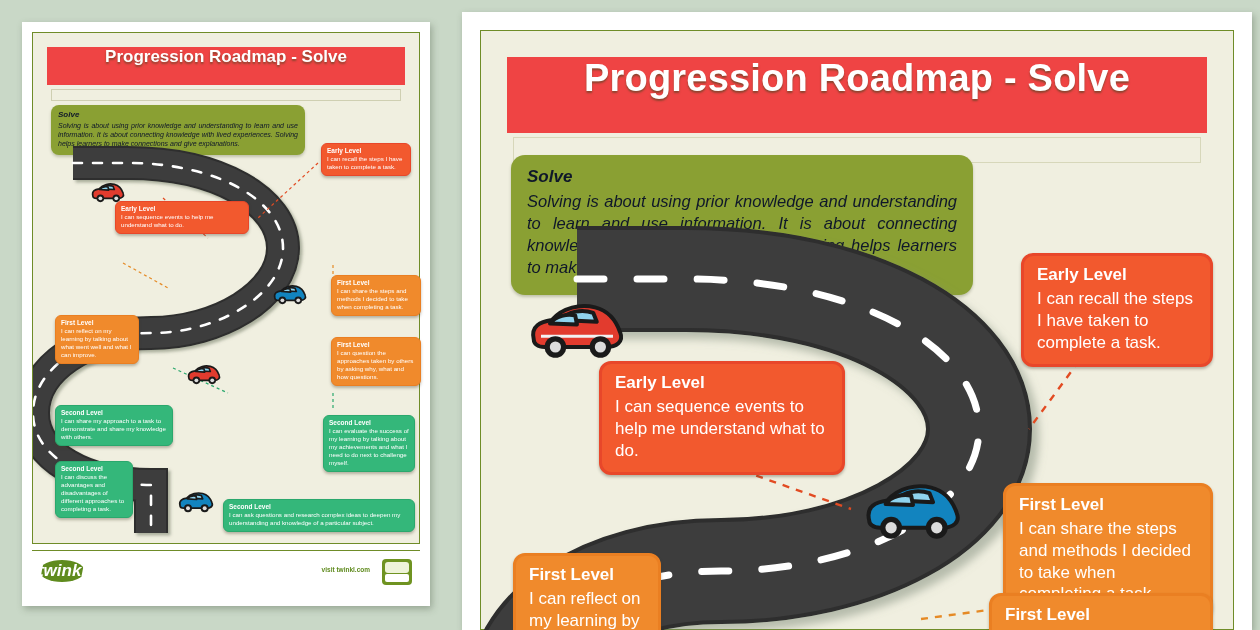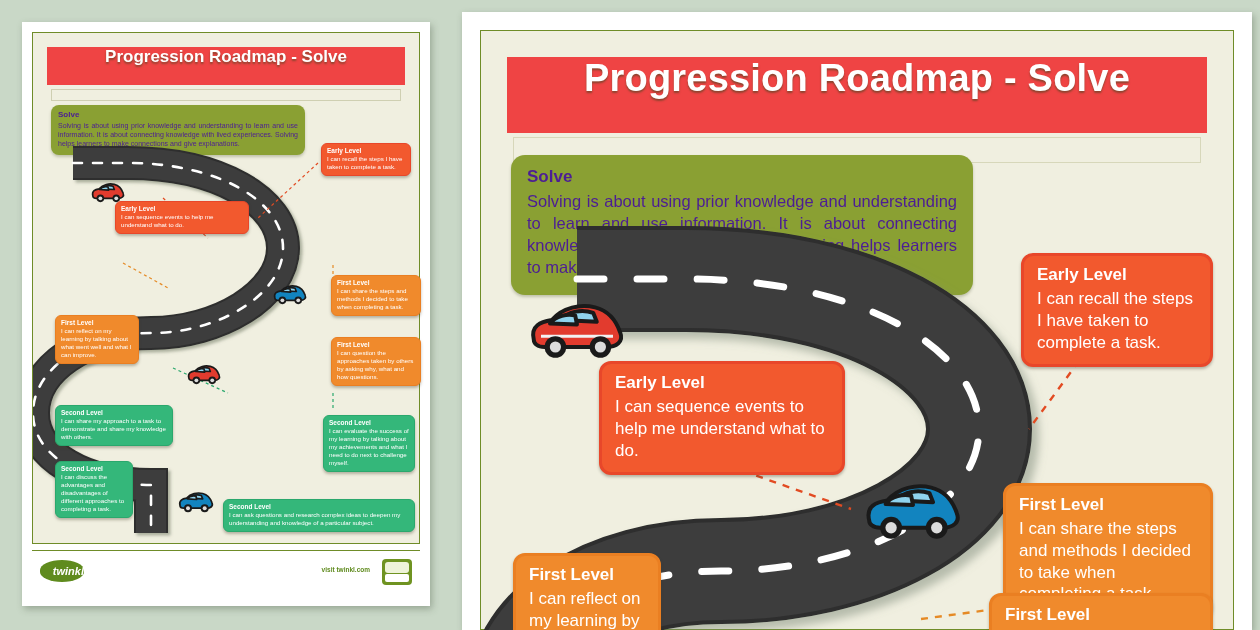--- a/index.html
+++ b/index.html
@@ -14,22 +14,22 @@
   
   .page-white { background: #ffffff; position: absolute; box-shadow: 2px 3px 7px rgba(60,75,55,.35); }
   .poster-inner { position: absolute; background: #f0efe0; border: 1px solid #6f8c28; }
   .title-bar {
     position: absolute; background: #ef4444;
     display: flex; align-items: flex-start; justify-content: center;
     color: #ffffff; font-weight: bold; text-align: center;
     text-shadow: 0 2px 2px rgba(60,70,30,.55);
   }
   .desc-box {
-    position: absolute; background: #8aa033; color:#4c1d95;
-    border-radius: 12px; box-shadow: 0 2px 3px rgba(80,90,50,.3);
+    position: absolute; background: #8aa033; color:#0f172a;
+    border-radius: 12px; box-shadow: 0 2px 3px rgba(80,90,50,.3); font-style: italic;
   }
   .desc-box .d-title { font-weight: bold; display:block; }
   .desc-box .d-body  { display:block; text-align: justify; }
 
   .callout {
     position: absolute; color: #ffffff; border-radius: 10px;
     box-shadow: 0 2px 3px rgba(70,60,40,.35);
     overflow: hidden;
   }
   .callout .c-title { font-weight: bold; display:block; }
@@ -205,21 +205,21 @@
         <span class="c-body">I can evaluate the success of my learning by talking about my achievements and what I need to do next to challenge myself.</span>
       </div>
 
       <div class="callout lvl-second" style="left:190px; top:466px; width:192px;">
         <span class="c-title">Second Level</span>
         <span class="c-body">I can ask questions and research complex ideas to deepen my understanding and knowledge of a particular subject.</span>
       </div>
     </div>
 
     <div class="footer">
-      <div class="twinkl-logo" style="left:8px; top:9px; width:44px; height:22px; font-size:11px;justify-content:flex-end;">
+      <div class="twinkl-logo" style="left:8px; top:9px; width:44px; height:22px; font-size:17px;">
         <span>twinkl</span>
       </div>
       <div class="visit-txt" style="right:50px; top:15px; font-size:6.5px;">
         <span>visit twinkl.com</span>
       </div>
       <div class="twinkl-badge" style="right:8px; top:8px; width:30px; height:26px;">
         <div style="position:absolute;left:3px;top:3px;right:3px;height:11px;background:#eef3d9;border-radius:3px;"></div>
         <div style="position:absolute;left:3px;bottom:3px;right:3px;height:8px;background:#fff;border-radius:2px;"></div>
       </div>
     </div>

